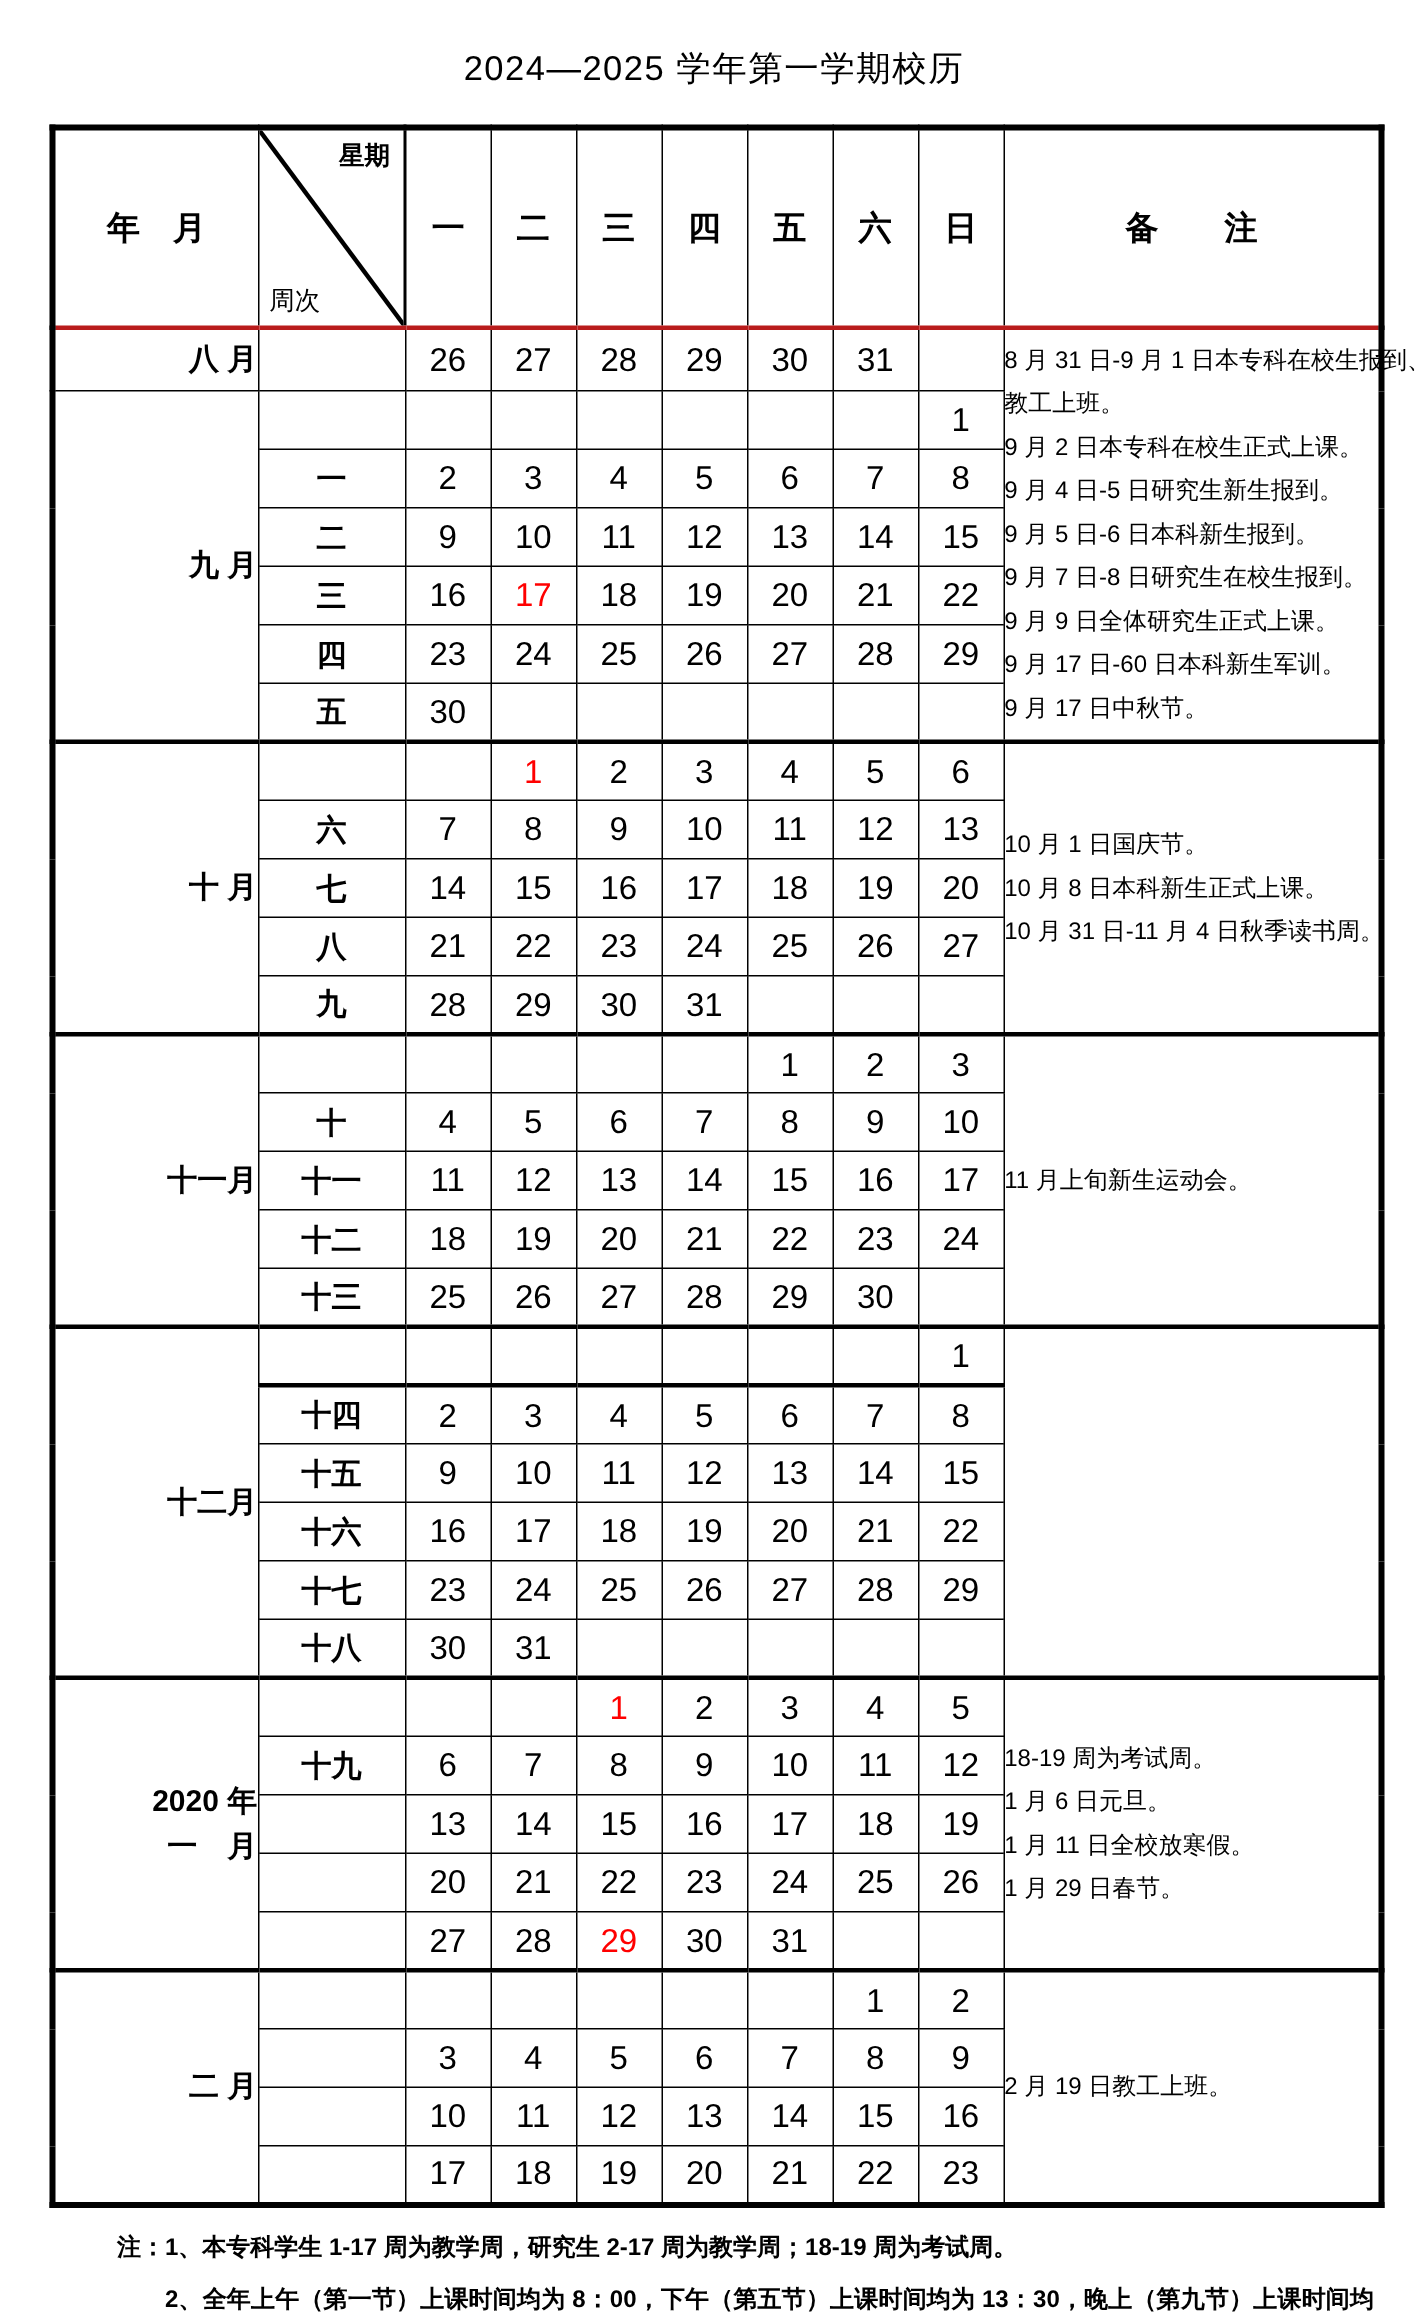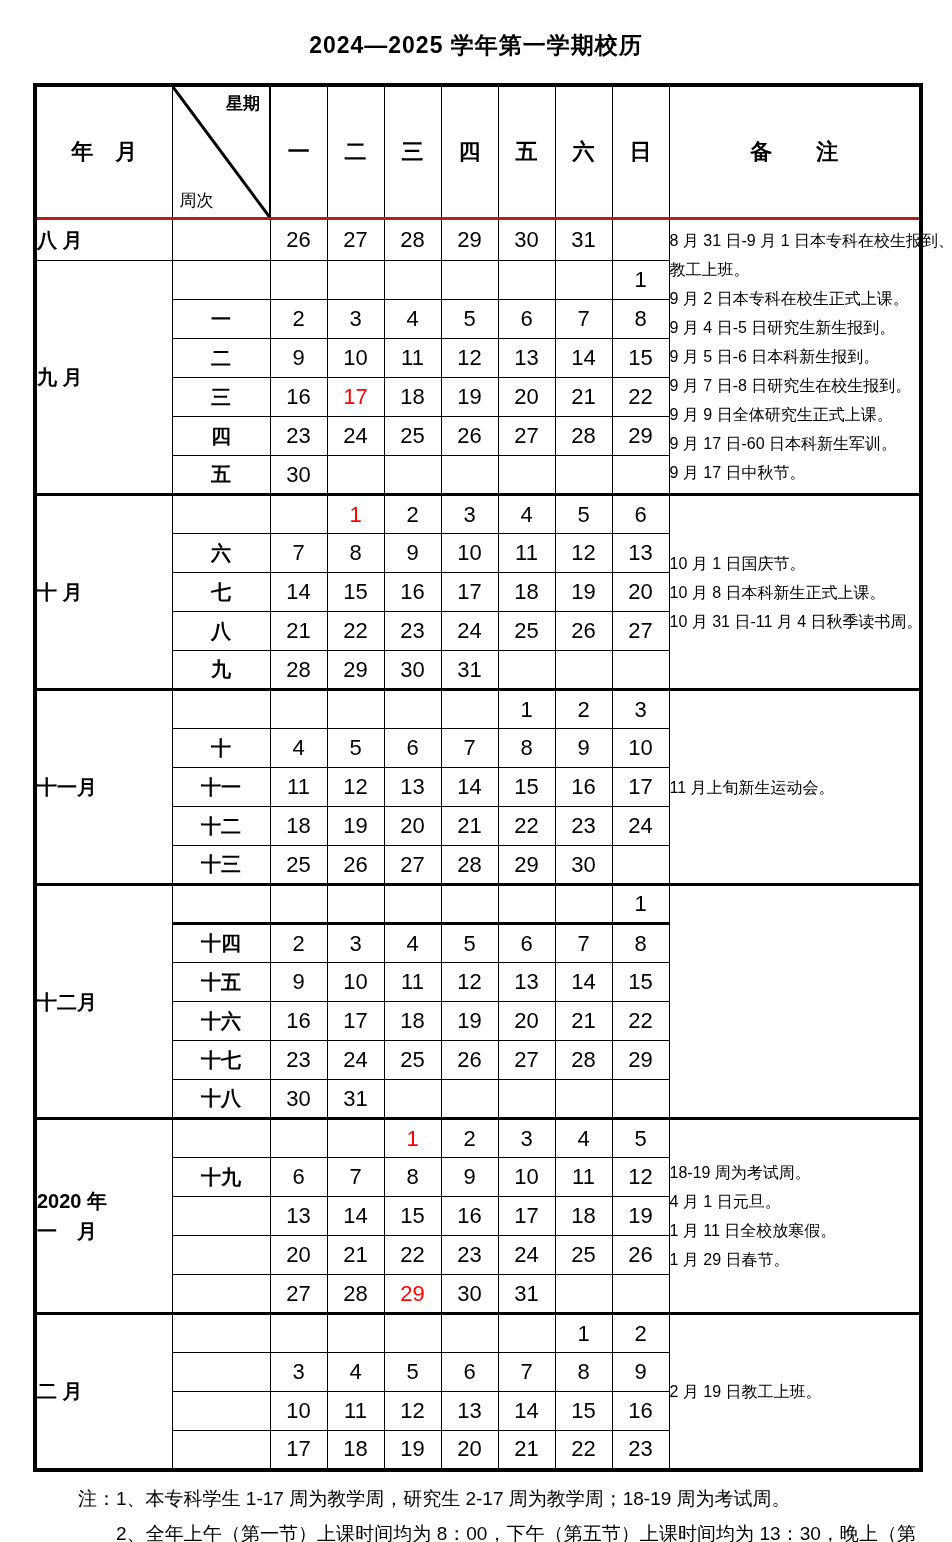--- a/index.html
+++ b/index.html
@@ -2,40 +2,40 @@
 <html><head>
 <meta charset="utf-8">
 <style>
   html,body{margin:0;padding:0;}
   body{
     width:952px;height:1542px;background:#ffffff;color:#000000;
     font-family:"Liberation Sans","DejaVu Sans",sans-serif;
     -webkit-font-smoothing:antialiased;
   }
   .page-title{
-    text-align:center;font-size:23px;font-weight:700;
+    text-align:center;font-size:23px;font-weight:400;
     margin:30px 0 22px 0;letter-spacing:1px;
   }
   table.cal{
     border-collapse:collapse;table-layout:fixed;
     margin-left:33px;width:886px;
     border:4px solid #000;
   }
   .cal th,.cal td{border:1px solid #000;box-sizing:border-box;padding:0;}
   .cal thead th{
     border-bottom:3px solid #b91c1c;height:62px;
     font-size:22px;font-weight:700;text-align:center;vertical-align:middle;
     white-space:pre;
   }
   .cal tbody tr{height:39px;}
   .cal tbody tr.row-august{height:42px;}
   tr.sep-thick td{border-top:3px solid #000;}
   tr.sep-thin  td{border-top:1px solid #000;}
   .month-cell{
-    text-align:left;vertical-align:middle;
+    text-align:right;vertical-align:middle;
     font-size:20px;font-weight:700;white-space:pre;line-height:30px;
   }
   .week-cell{
     text-align:center;vertical-align:middle;
     font-size:20px;font-weight:700;border-right-width:2px;
   }
   .date-cell{
     text-align:center;vertical-align:middle;
     font-size:22px;font-weight:400;
   }
@@ -46,21 +46,21 @@
     padding:4px 4px 4px 9px;border-left-width:2px;
   }
   .remark-line{font-size:16px;font-weight:400;line-height:29px;white-space:pre;}
   
   th.diag{position:relative;padding:0;border-right-width:2px;}
   th.diag svg{position:absolute;left:0;top:0;width:100%;height:100%;display:block;}
   th.diag .diag-top{position:absolute;top:5px;right:9px;font-size:17px;font-weight:700;}
   th.diag .diag-bottom{position:absolute;bottom:5px;left:7px;font-size:17px;font-weight:400;}
   
   .notes{margin:9px 36px 0 78px;}
-  .note{margin:0;font-size:19px;font-weight:400;line-height:35px;text-align:justify;}
+  .note{margin:0;font-size:16px;font-weight:700;line-height:35px;text-align:justify;}
   .note.indent{text-indent:2em;}
 </style>
 </head>
 <body>
 
 <div class="page">
 
   <h1 class="page-title">2024—2025 学年第一学期校历</h1>
 
   <table class="cal" id="cal-table">
@@ -358,21 +358,21 @@
           <td class="week-cell"></td>
           <td class="date-cell"></td>
           <td class="date-cell"></td>
           <td class="date-cell red">1</td>
           <td class="date-cell">2</td>
           <td class="date-cell">3</td>
           <td class="date-cell">4</td>
           <td class="date-cell">5</td>
           <td rowspan="5" class="remark-cell">
             <div class="remark-line">18-19 周为考试周。</div>
-            <div class="remark-line">4 月 1 日元旦。</div>
+            <div class="remark-line">1 月 6 日元旦。</div>
             <div class="remark-line">1 月 11 日全校放寒假。</div>
             <div class="remark-line">1 月 29 日春节。</div>
           </td>
         </tr>
         <tr>
           <td class="week-cell">十九</td>
           <td class="date-cell">6</td>
           <td class="date-cell">7</td>
           <td class="date-cell">8</td>
           <td class="date-cell">9</td>

